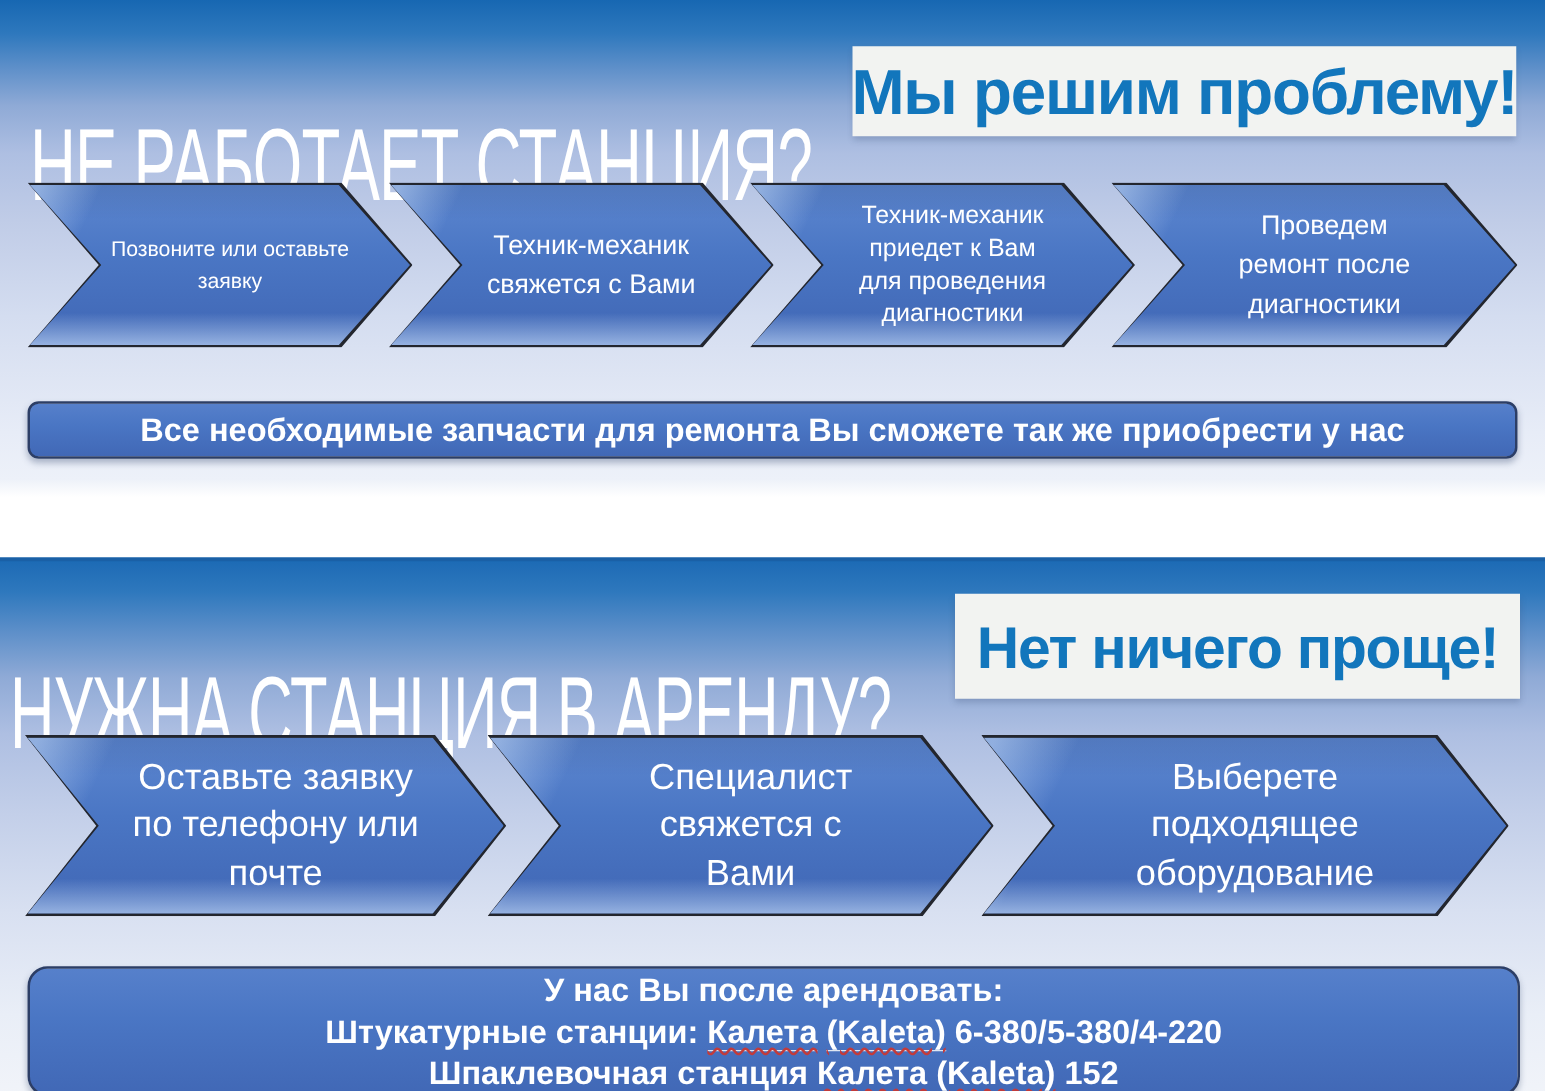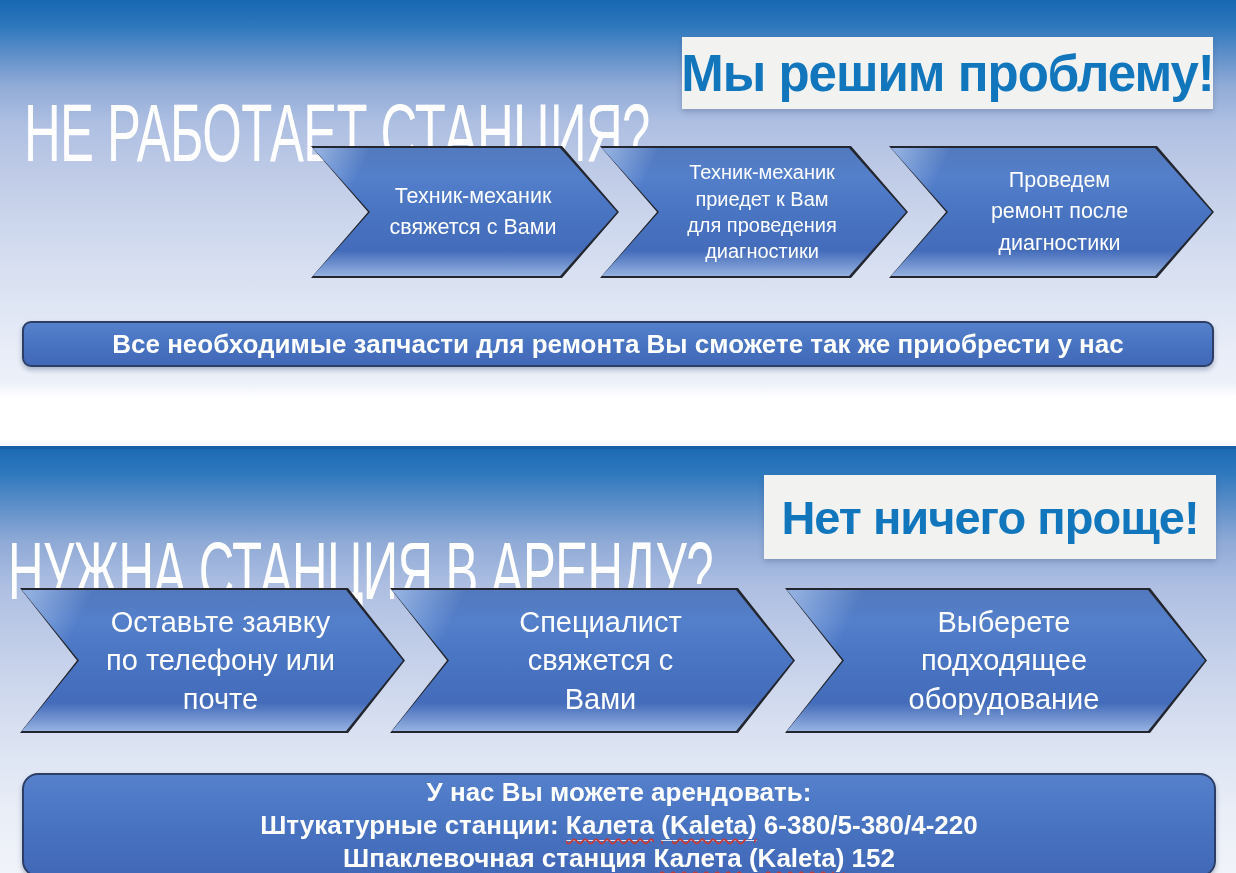--- a/index.html
+++ b/index.html
@@ -94,20 +94,27 @@
 <div class="canvas">
 
   <section class="slide slide1">
 
     <h1 class="heading h1" style="left:24px;top:36px;"><span class="condense">НЕ РАБОТАЕТ СТАНЦИЯ?</span></h1>
 
     <div class="badge badge1">
       <span>Мы решим проблему!</span>
     </div>
 
+    <div class="arrow" style="left:22px;top:146px;width:308px;height:132px;">
+      <div class="a-border"></div>
+      <div class="a-fill"></div>
+      <div class="a-gloss"></div>
+      <div class="a-label fs17">Позвоните или оставьте
+заявку</div>
+    </div>
 
     <div class="arrow" style="left:311px;top:146px;width:308px;height:132px;">
       <div class="a-border"></div>
       <div class="a-fill"></div>
       <div class="a-gloss"></div>
       <div class="a-label fs21">Техник-механик
 свяжется с Вами</div>
     </div>
 
     <div class="arrow" style="left:600px;top:146px;width:308px;height:132px;">
@@ -165,19 +172,19 @@
     <div class="arrow" style="left:785px;top:142px;width:422px;height:145px;">
       <div class="a-border"></div>
       <div class="a-fill"></div>
       <div class="a-gloss"></div>
       <div class="a-label fs29">Выберете
 подходящее
 оборудование</div>
     </div>
 
     <div class="banner banner2" id="rental-banner">
-        <div class="banner-line"><span>У нас Вы можете арендовать:</span></div>
+        <div class="banner-line"><span>У нас Вы после арендовать:</span></div>
         <div class="banner-line"><span>Штукатурные станции: </span><span class="spell">Калета</span><span> </span><span class="spell">(Kaleta)</span><span> 6-380/5-380/4-220</span></div>
         <div class="banner-line"><span>Шпаклевочная станция </span><span class="spell">Калета</span><span> </span><span class="spell">(Kaleta)</span><span> 152</span></div>
       </div>
   </section>
 
 </div>
 
 </body></html>

